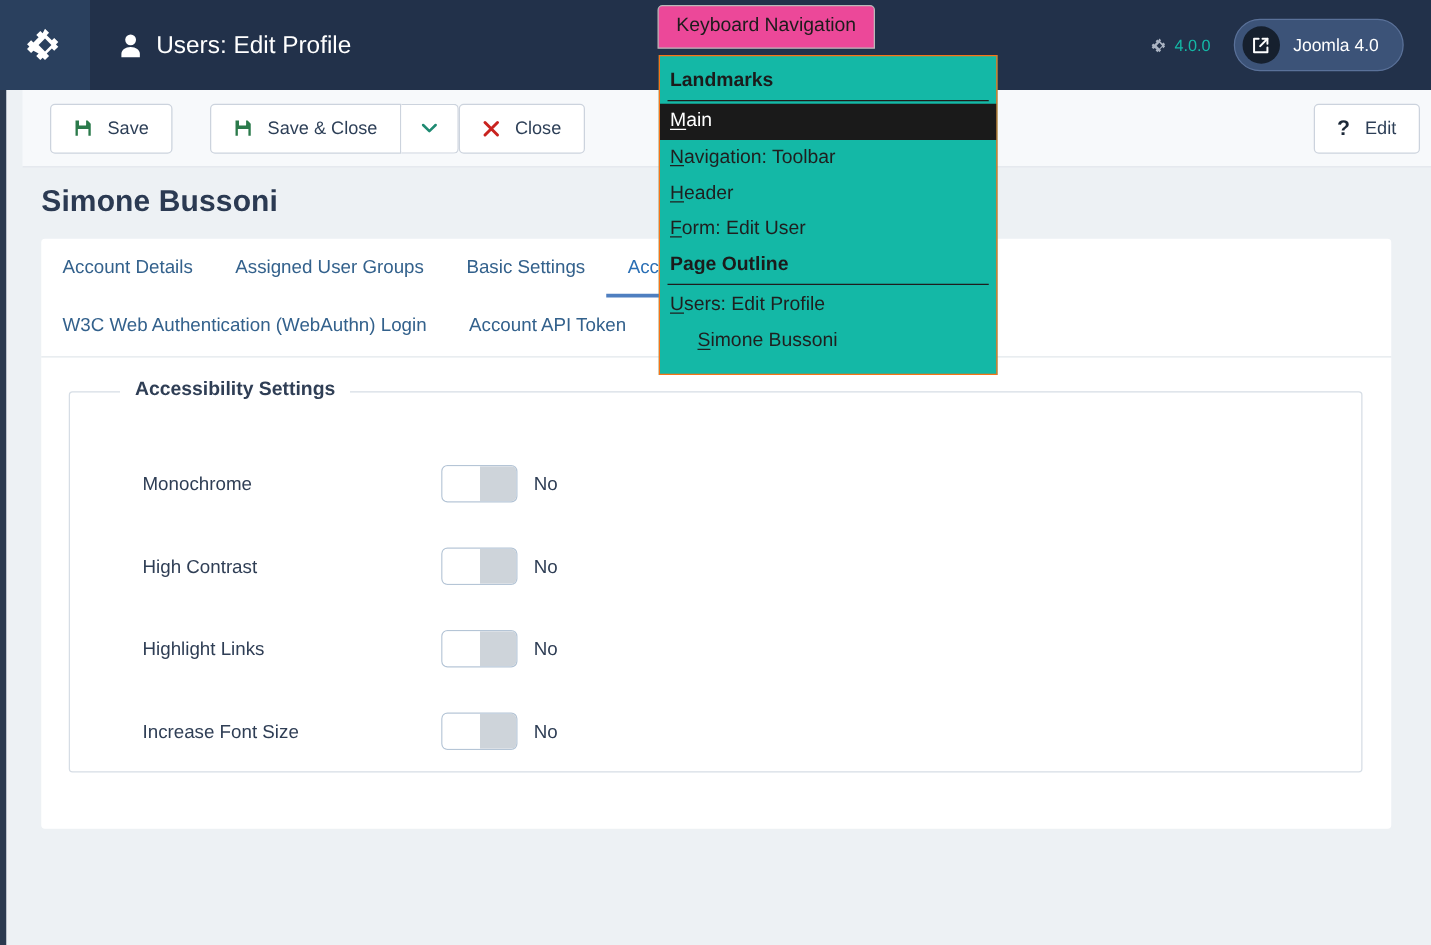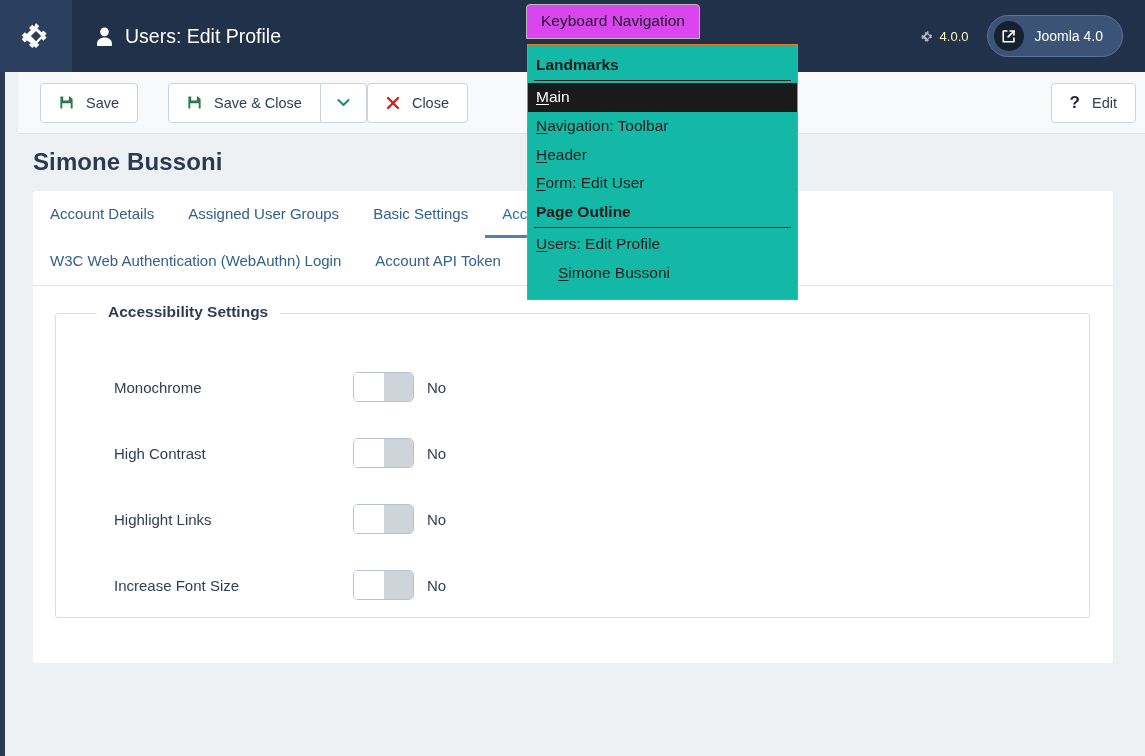--- a/index.html
+++ b/index.html
@@ -40,21 +40,21 @@
     color: #ffffff;
     font-size: 19.5px;
   }
   .user-icon { width: 17px; height: 19px; display: block; }
   .header-right {
     margin-left: auto; display: flex; align-items: center;
     gap: 18px; padding-right: 22px;
   }
   .version {
     display: flex; align-items: center; gap: 6px;
-    color: #fef9c3; font-size: 13px;
+    color: #14b8a6; font-size: 13px;
   }
   .version-glyph { width: 13px; height: 13px; display: block; opacity: .85; }
   .joomla-pill {
     display: flex; align-items: center; gap: 11px;
     background: #3c5378; border-radius: 22px;
     padding: 5px 19px 5px 6px;
     color: #ffffff; font-size: 14px;
     border: 1px solid #5a7199;
     cursor: pointer;
   }
@@ -165,21 +165,21 @@
   .toggle .knob-left { width: 50%; height: 100%; background: #ffffff; }
   .toggle .knob-right { width: 50%; height: 100%; background: #ced4da; }
   .toggle-value {
     position: absolute; left: 371px;
     font-size: 15px; color: #2f3e55;
   }
 
   
   .kbd-label {
     position: absolute; left: 526px; top: 4px;
-    background: #d946ef;
+    background: #ec4899;
     border: 1px solid #b9b9b9;
     border-radius: 4px 4px 0 0;
     padding: 7px 14px 8px 14px;
     font-size: 15.5px; color: #1c1c1c;
     z-index: 40;
   }
   .kbd-menu {
     position: absolute; left: 527px; top: 44px;
     width: 271px; height: 256px;
     background: #14b8a6;

